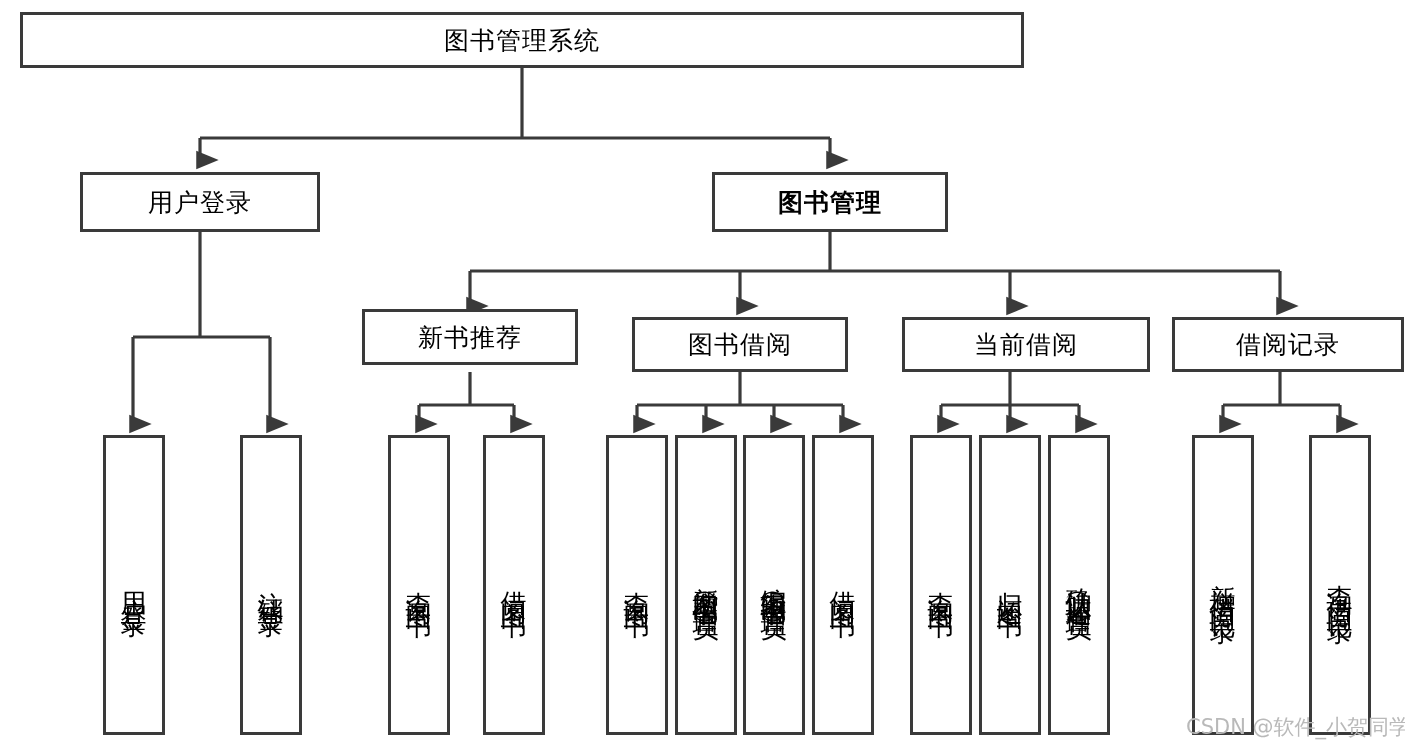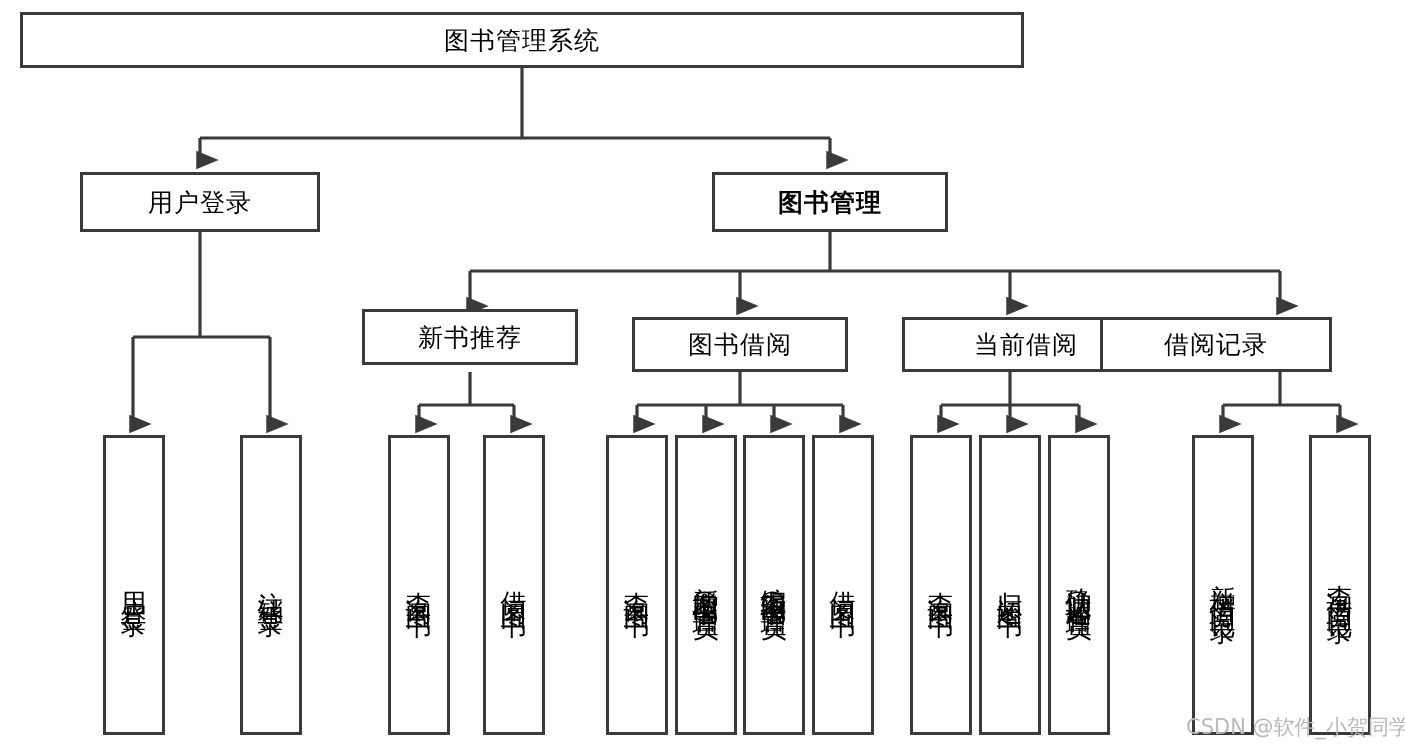--- a/index.html
+++ b/index.html
@@ -121,21 +121,21 @@
   </svg>
 
   <div class="node horiz" style="left:20px; top:12px; width:1004px; height:56px;">图书管理系统</div>
 
   <div class="node horiz" style="left:80px; top:172px; width:240px; height:60px;">用户登录</div>
   <div class="node horiz" style="left:712px; top:172px; width:236px; height:60px;font-weight:bold;">图书管理</div>
 
   <div class="node horiz" style="left:362px; top:309px; width:216px; height:56px;">新书推荐</div>
   <div class="node horiz" style="left:632px; top:317px; width:216px; height:55px;">图书借阅</div>
   <div class="node horiz" style="left:902px; top:317px; width:248px; height:55px;">当前借阅</div>
-  <div class="node horiz" style="left:1100px; top:317px; width:232px; height:55px;">借阅记录</div>
+  <div class="node horiz" style="left:1172px; top:317px; width:232px; height:55px;">借阅记录</div>
 
   <div class="node vert" style="left:103px; top:435px; width:62px; height:300px;">用户登录</div>
   <div class="node vert" style="left:240px; top:435px; width:62px; height:300px;">注销登录</div>
 
   <div class="node vert" style="left:388px; top:435px; width:62px; height:300px;">查询图书</div>
   <div class="node vert" style="left:483px; top:435px; width:62px; height:300px;">借阅图书</div>
 
   <div class="node vert" style="left:606px; top:435px; width:62px; height:300px;">查询图书</div>
   <div class="node vert tight" style="left:675px; top:435px; width:62px; height:300px;">新增图书（管理员）</div>
   <div class="node vert tight" style="left:743px; top:435px; width:62px; height:300px;">编辑图书（管理员）</div>

